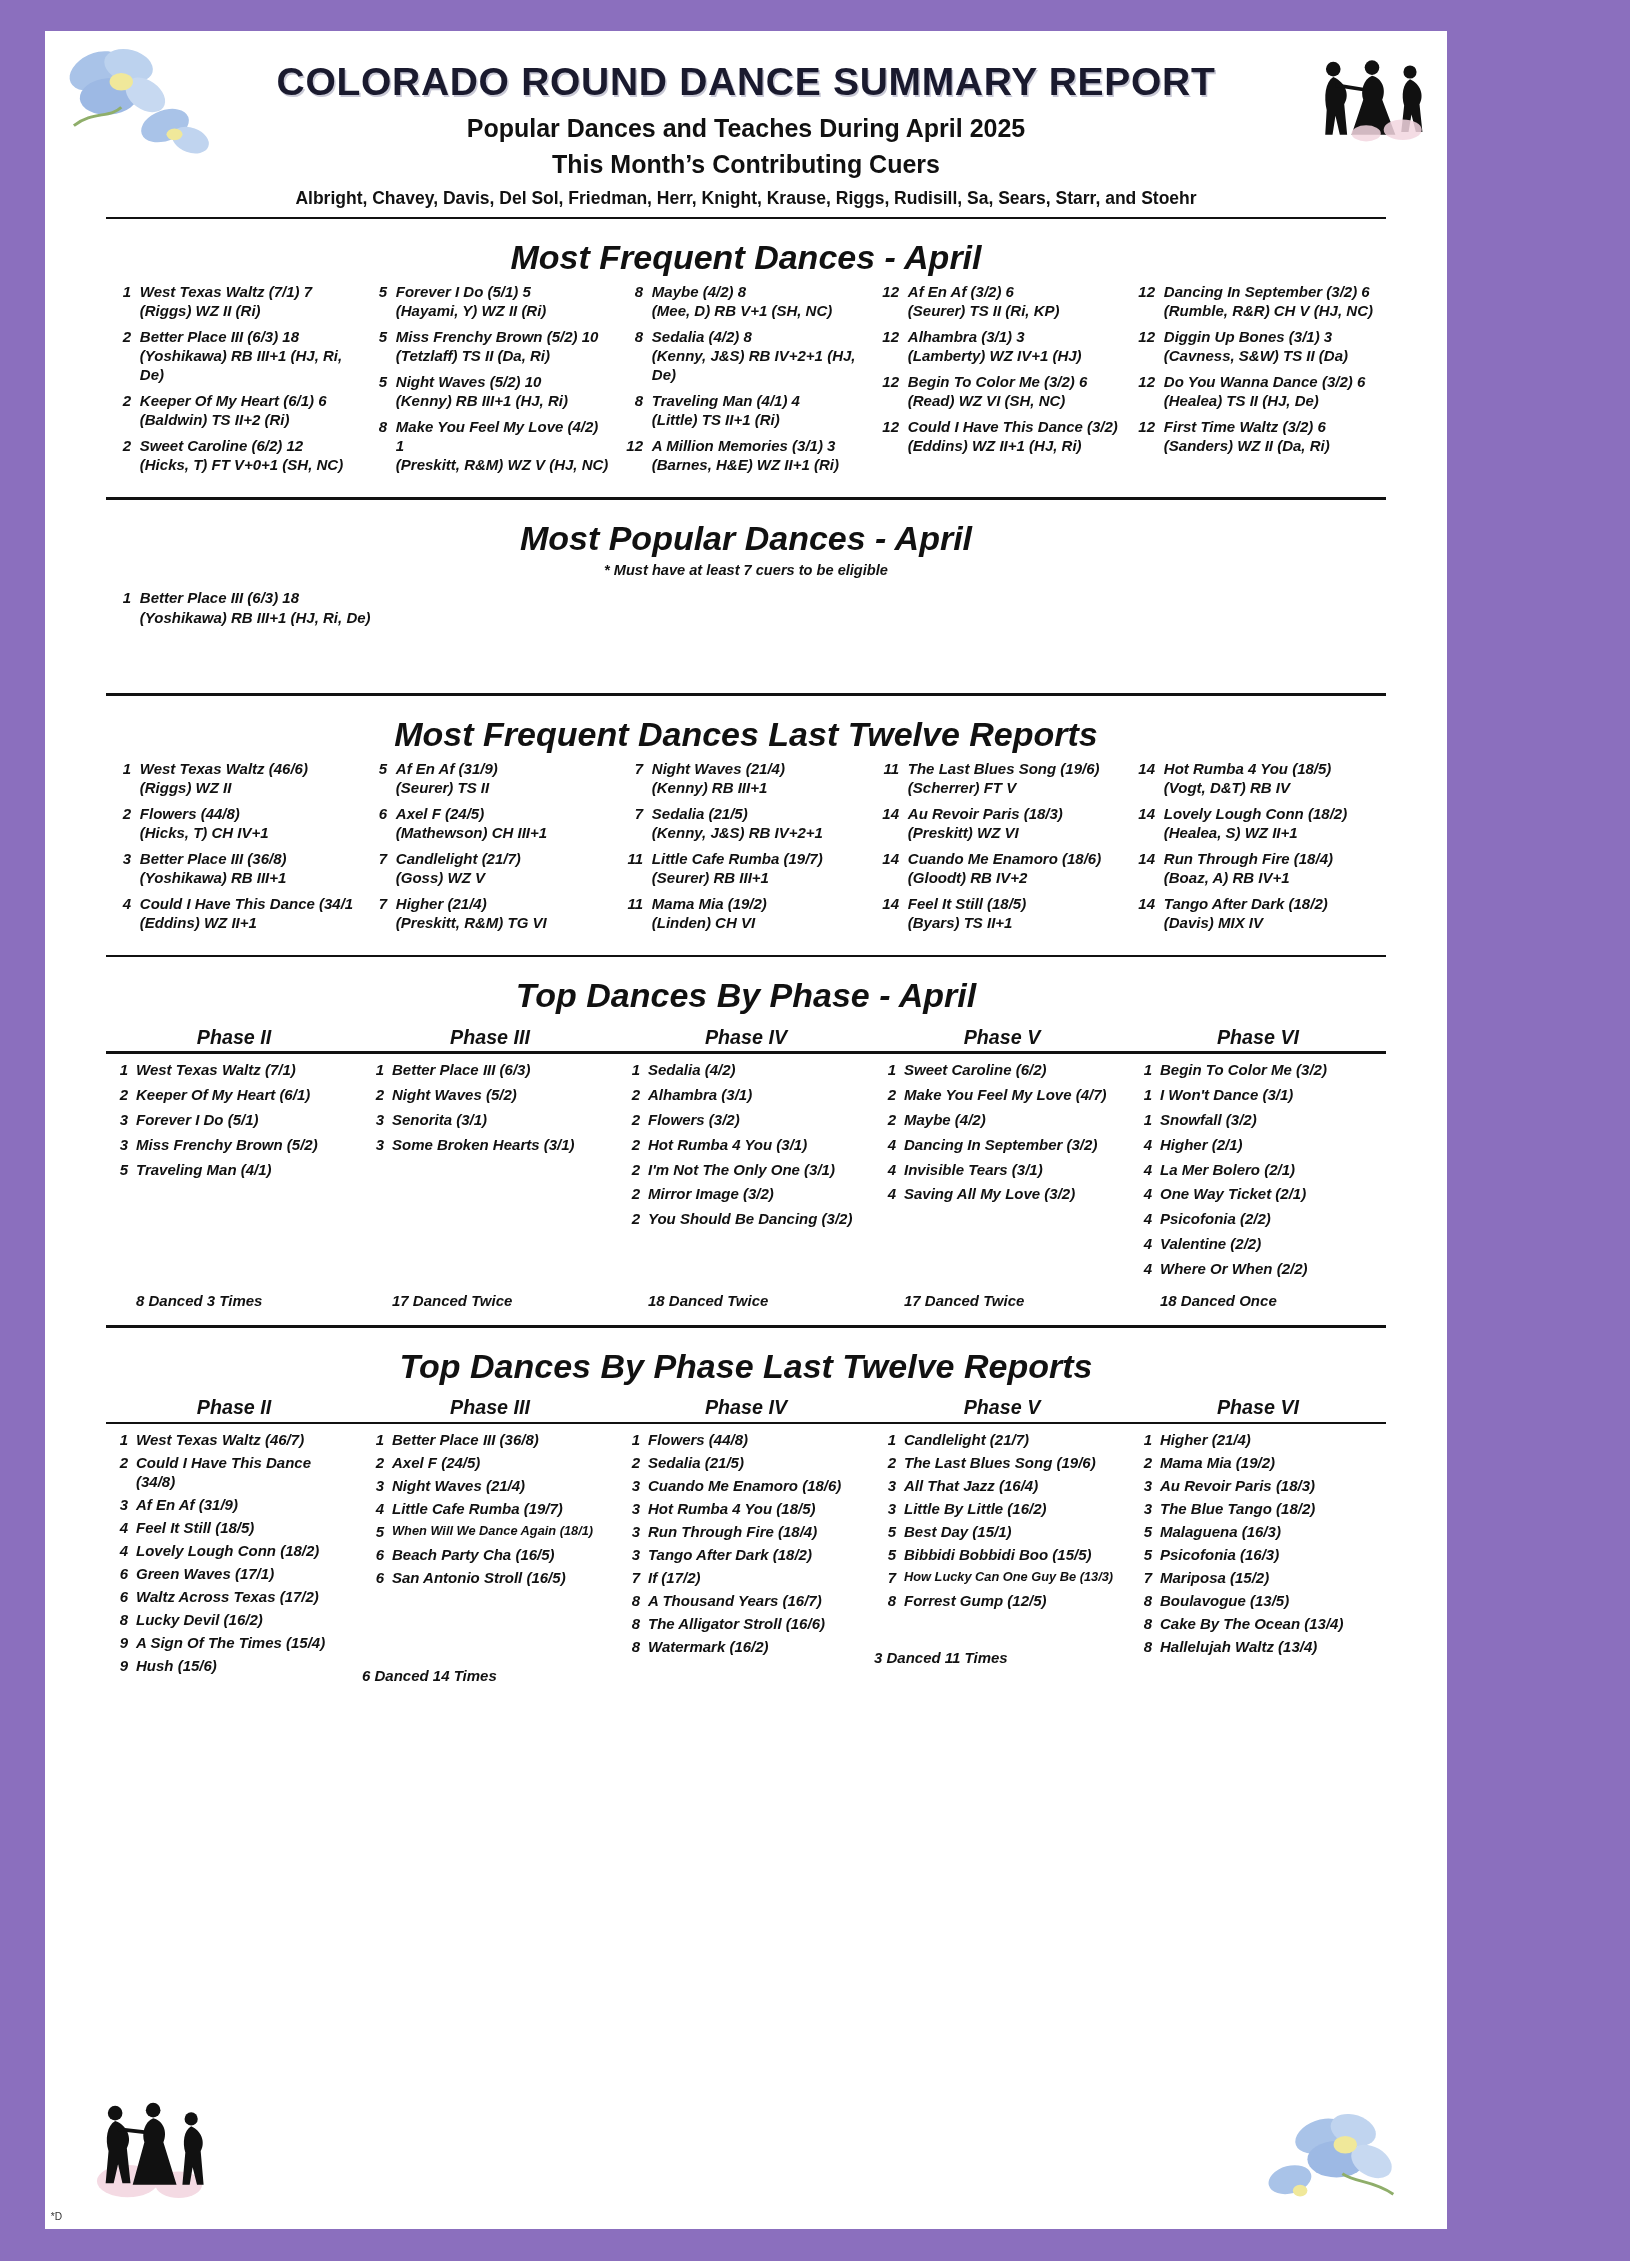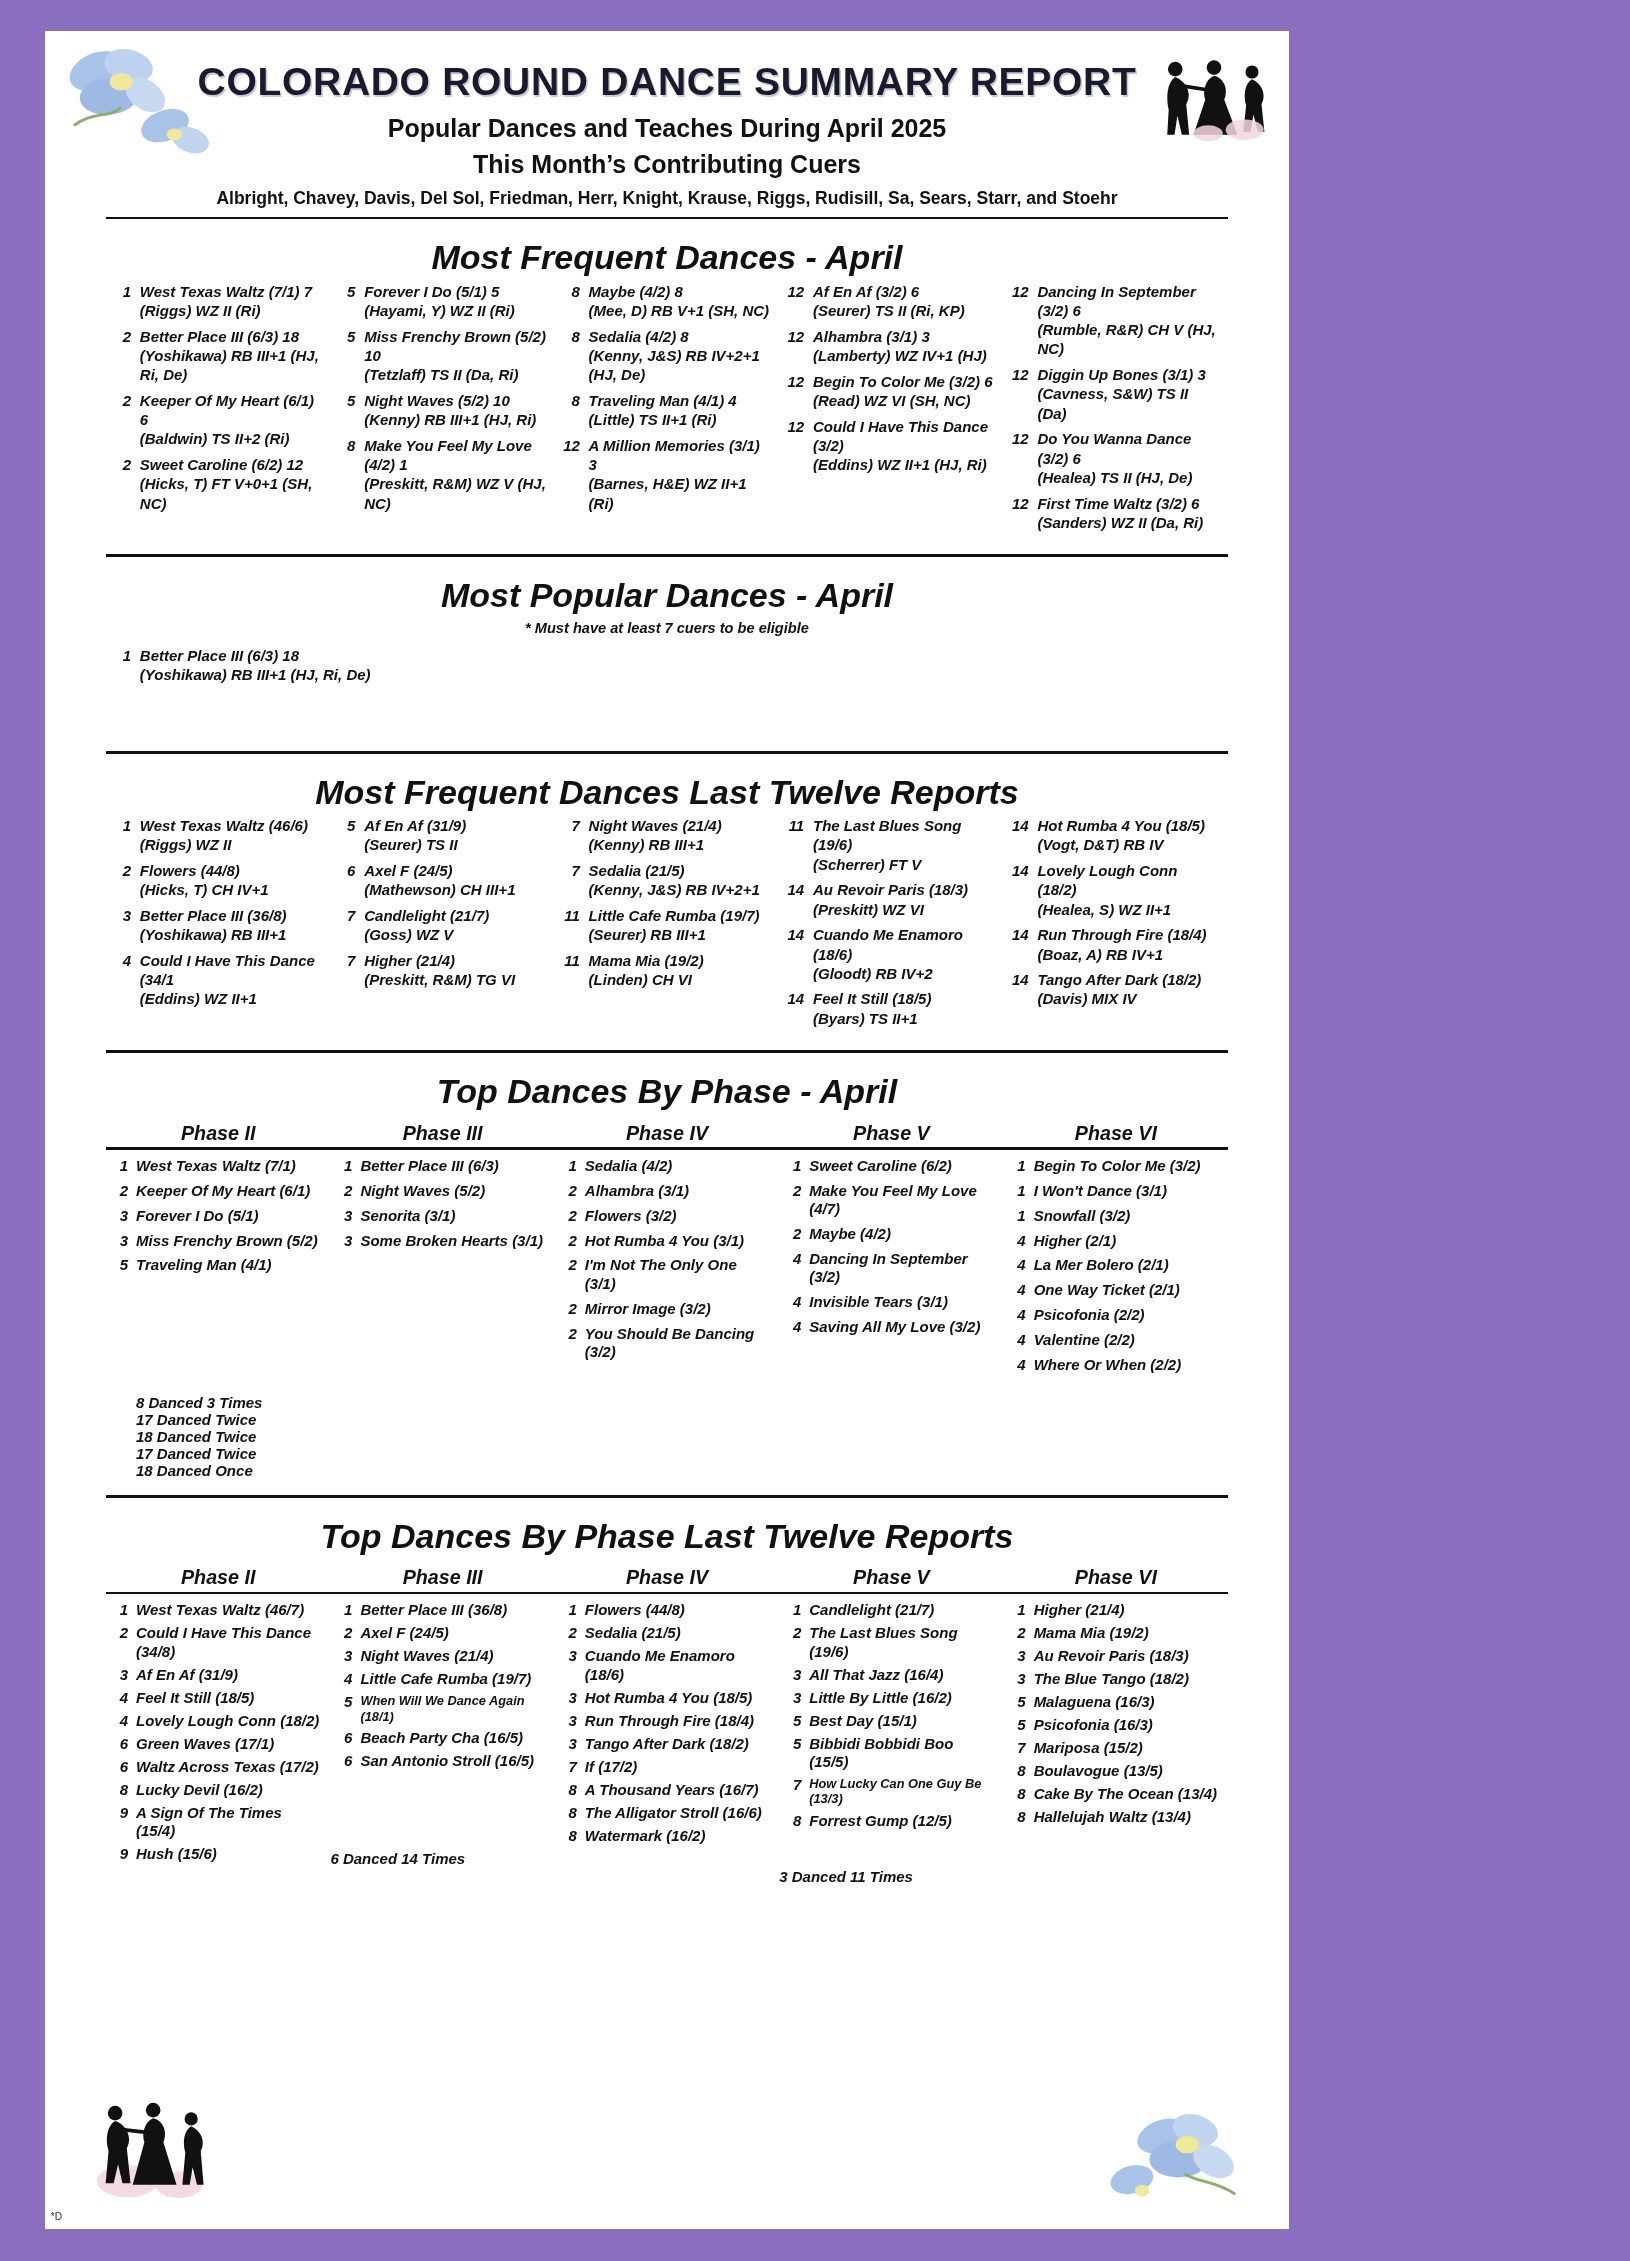--- a/index.html
+++ b/index.html
@@ -5,21 +5,21 @@
   html,body{margin:0;padding:0;}
   body{
     width:1631px;height:2261px;
     background:#8b6fbe;
     font-family:"Liberation Sans", sans-serif;
     -webkit-font-smoothing:antialiased;
   }
   .page{
     position:absolute;
     left:45px;top:31px;
-    width:1244px;height:2198px;
+    width:1402px;height:2198px;
     background:#ffffff;
     box-sizing:border-box;
     padding:0;
     overflow:hidden;
   }
   
   .header{
     position:relative;
     padding-top:29px;
     text-align:center;
@@ -77,21 +77,21 @@
     display:flex;font-size:15px;font-weight:bold;color:#111;
     line-height:1.22;margin-bottom:6.6px;
   }
   .prow .pn{width:22px;flex:none;text-align:right;padding-right:8px;}
   .prow .pt{flex:1;}
   .prow .pt.tiny{font-size:12.8px;}
   .footnote{
     font-size:15px;font-weight:bold;color:#111;margin-top:7.3px;
     padding-left:30px;
   }
-  .phase-foot{display:flex;margin-top:13px;flex-direction:column;}
+  .phase-foot{display:flex;margin-top:7px;}
   .phase-foot div{flex:1;font-size:15px;font-weight:bold;color:#111;padding-left:30px;}
   .tight .prow{margin-bottom:4.7px;}
   .mark{position:absolute;left:5.8px;bottom:7.3px;font-size:10.2px;color:#333;}
 </style>
 </head>
 <body>
 
 <div class="page">
 
   <svg class="flower" style="left:7.3px;top:7.3px;" width="175" height="135" viewBox="0 0 240 185">

